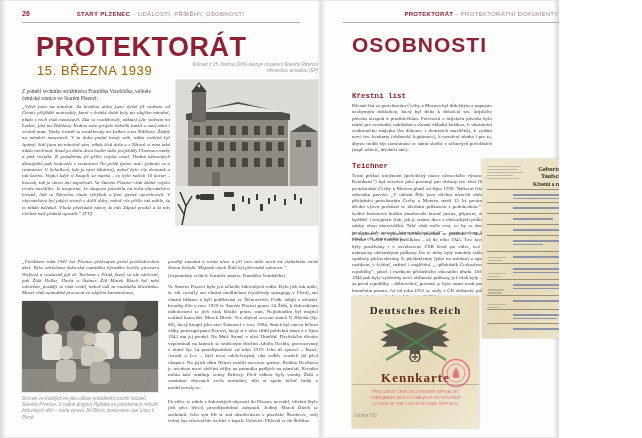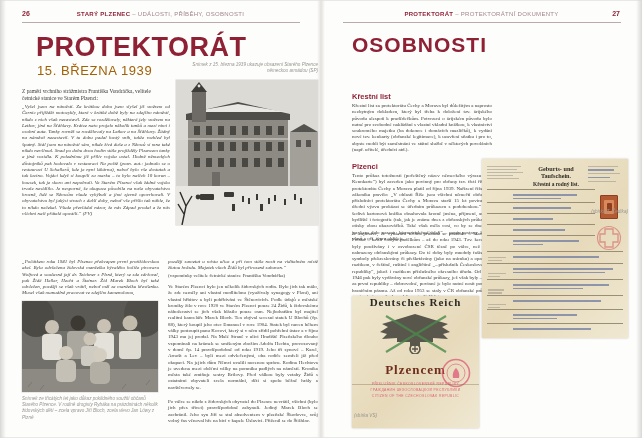--- a/index.html
+++ b/index.html
@@ -1,39 +1,39 @@
 <!DOCTYPE html>
 <html lang="cs"><head>
 <meta charset="utf-8">
 <style>
   * { margin:0; padding:0; box-sizing:border-box; }
   html,body { width:642px; height:438px; }
   body { font-family:"Liberation Serif", serif; background:#ffffff; }
-  .spread { position:relative; width:642px; height:438px; background:#fdfdfc; overflow:hidden;
+  .spread { position:relative; width:559px; height:438px; background:#fdfdfc; overflow:hidden;
             box-shadow: inset 0 0 0 1px #e8e8e6; }
   .edge-l { position:absolute; left:0; top:0; width:6px; height:438px;
             background:linear-gradient(90deg,#d9d9d7,rgba(255,255,255,0)); }
   .edge-r { position:absolute; right:0; top:0; width:6px; height:438px;
             background:linear-gradient(270deg,#d9d9d7,rgba(255,255,255,0)); }
   .gutter { position:absolute; left:317px; top:0; width:8px; height:438px;
             background:linear-gradient(90deg,rgba(255,255,255,0),#e3e1de 50%,rgba(255,255,255,0)); }
   .abs { position:absolute; }
 
   
   .pagenum { font-family:"Liberation Sans",sans-serif; font-size:7px; font-weight:bold; color:#8f2134; }
   .runhead { font-family:"Liberation Sans",sans-serif; font-size:6px; color:#a2868c; letter-spacing:.3px; white-space:nowrap; }
   .runhead b { color:#8f2134; }
   .headrule { height:1px; background:#bba9ad; }
 
   
   .big-title { font-family:"Liberation Sans",sans-serif; font-weight:800; font-size:27px; color:#8f2134; letter-spacing:.5px; }
   .sub-title { font-family:"Liberation Sans",sans-serif; font-weight:400; font-size:13px; color:#a16207; letter-spacing:.6px; }
   .right-title { font-family:"Liberation Sans",sans-serif; font-weight:600; font-size:21px; color:#8f2134; letter-spacing:1px; line-height:1.25; }
   .sec-title { font-family:"Liberation Sans",sans-serif; font-weight:600; font-size:16px; color:#8f2134; letter-spacing:.4px; }
-  .mini-head { font-family:Liberation Sans, sans-serif; font-weight:bold; font-size:7.5px; color:#8f2134; }
+  .mini-head { font-family:Liberation Mono, monospace; font-weight:bold; font-size:7.5px; color:#8f2134; }
 
   
   .body-txt { font-size:5px; line-height:1.26; color:#3b3b3b; text-align:justify; }
   .italic { font-style:italic; }
   .intro-txt { font-size:5.4px; line-height:1.3; color:#3b3b3b; }
   .caption { font-family:"Liberation Sans",sans-serif; font-style:italic; font-size:4.6px; line-height:1.35; color:#979590; }
 
   
   .photo { background:#cfcdc8; box-shadow:0 0 0 .5px #d8d6d2; }
   .photo svg { display:block; }
@@ -201,40 +201,40 @@
     <div class="abs pagenum" style="right:22px;top:10px;">27</div>
     <div class="abs headrule" style="left:22px;top:22px;width:278px;"></div>
 
     <div class="abs right-title" style="left:31px;top:32px;">
       <div>OSOBNOSTI</div>
     </div>
 
     <div class="abs mini-head" style="left:31px;top:92px;">Křestní list</div>
     <div class="abs body-txt" style="left:31px;top:103px;width:140px;">Křestní list za protektorátu Čechy a Morava byl důležitým a naprosto nezbytným dokladem, který byl třeba k doložení tzv. árijského původu alespoň k pradědečkům. Potvrzení o árijském původu bylo nutné pro svobodné nakládání s vlastní vkladní knížkou, k vlastnictví soukromého majetku (ba dokonce i domácích mazlíčků), k vydání nové tzv. kenkarty (občanské legitimace), k uzavření sňatku i pro to, abyste mohli být zaměstnáni ve státní službě v některých povoláních (např. učitelé, úředníci atd.).</div>
 
-    <div class="abs mini-head" style="left:31px;top:162px;">Plzenci</div>
+    <div class="abs mini-head" style="left:31px;top:162px;">Teichner</div>
     <div class="abs body-txt" style="left:31px;top:173px;width:140px;">Tento průkaz totožnosti (počeštěný název německého výrazu „die Kennkarte“) byl zaveden jako povinný pro občany tzv. třetí říše. V protektorátu Čechy a Morava platil od října 1939. Nařízení říšského zákoníku pravilo: „V oblasti Říše jsou všichni němečtí občané a příslušníci protektorátu Čechy a Morava starší 15 let povinni na úřední výzvu prokázat se úředním průkazem s podobenkou.“ Tato šedivá kartonová knížka obsahovala kromě jména, příjmení, adresy bydliště i fotografie (tak, jak je známe dnes z občanských průkazů) i otisky obou ukazováčků. Také však měla cosi, co by se dnešním jazykem dalo nazvat „biometrickými údaji“ – popis postavy, barvy vlasů a očí, tvaru obličeje.</div>
     <div class="abs body-txt" style="left:31px;top:231px;width:140px;">Je zajímavé, že vydávání těchto průkazů se protáhlo – hlavně v Polsku – kvůli častým padělkům – až do roku 1943. Tzv. kenkarty byly používány i v osvobozené ČSR těsně po válce, než byly nahrazeny občanskými průkazy. Do té doby byly mnohdy fašistické symboly překreslovány či přeškrtávány (jako na snímku) a opatřeny razítkem, v češtině, ruštině i angličtině „...příslušník Československé republiky“, jakož i razítkem příslušného okresního úřadu. Od roku 1946 pak byly vydávány nové občanské průkazy, jež však byly – jako za první republiky – dobrovolné, povinné je bylo nutné nosit pouze v hraničním pásmu. Až od roku 1953 se staly v ČR občanské průkazy povinnými pro všechny občany starší 15 let.</div>
 
     <div class="abs doc" style="left:31px;top:296px;width:127px;height:132px;">
-      <div class="blackletter" style="font-size:11px;color:#2b2a26;">Deutsches Reich</div>
+      <div class="blackletter" style="margin-top:8px;font-size:11px;color:#2b2a26;">Deutsches Reich</div>
 
       <svg width="127" height="46" viewBox="0 0 127 46" style="display:block;">
         <g fill="#3a3933" opacity=".82">
           <path d="M63,6 L30,16 L36,19 L28,24 L35,26 L30,31 L45,30 L45,34 L81,34 L81,30 L96,31 L91,26 L98,24 L90,19 L96,16 Z"></path>
           <rect x="58" y="32" width="10" height="6"></rect>
           <circle cx="63" cy="41" r="5" fill="none" stroke="#3a3933" stroke-width="1.6"></circle>
           <path d="M60,41 h6 M63,38 v6" stroke="#3a3933" stroke-width="1.4"></path>
         </g>
         <g stroke="#4c8a4c" stroke-width="2.2" opacity=".8">
           <line x1="34" y1="8" x2="94" y2="44"></line>
             <line x1="94" y1="8" x2="34" y2="44"></line>
         </g>
       </svg>
-      <div class="blackletter" style="font-size:13px;color:#6f2d1d;margin-top:8px;">Plzencem</div>
+      <div class="blackletter" style="font-size:13px;color:#6f2d1d;margin-top:8px;">Kennkarte</div>
       <div class="pinkline" style="margin-top:4px;">PŘÍSLUŠNÍK ČESKOSLOVENSKÉ REPUBLIKY</div>
       <div class="pinkline" style="margin-top:2px;">ГРАЖДАНИН ЧЕХОСЛОВАЦКОЙ РЕСПУБЛИКИ</div>
       <div class="pinkline" style="margin-top:2px;">CITIZEN OF THE CZECHOSLOVAK REPUBLIC</div>
 
       <svg width="30" height="30" viewBox="0 0 30 30" style="position:absolute;right:8px;top:62px;opacity:.8;">
         <circle cx="15" cy="15" r="13.5" fill="none" stroke="#e0607a" stroke-width="1.6"></circle>
         <circle cx="15" cy="15" r="9" fill="none" stroke="#e0607a" stroke-width=".8"></circle>
         <path d="M12,20 C11,15 13,12 15,10 C17,12 19,15 18,20 Z" fill="#e0607a"></path>
       </svg>
 

